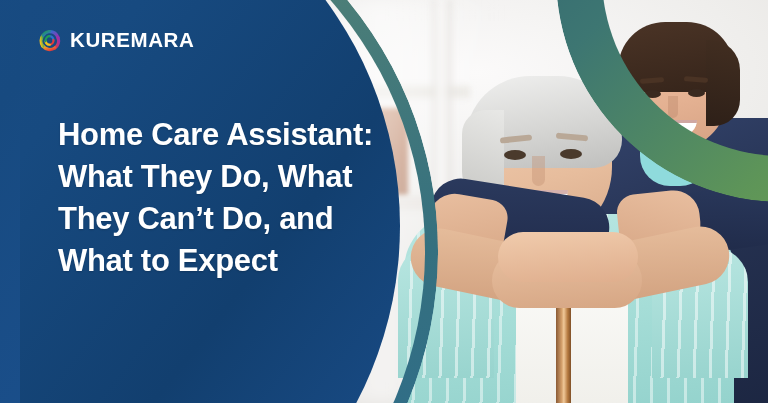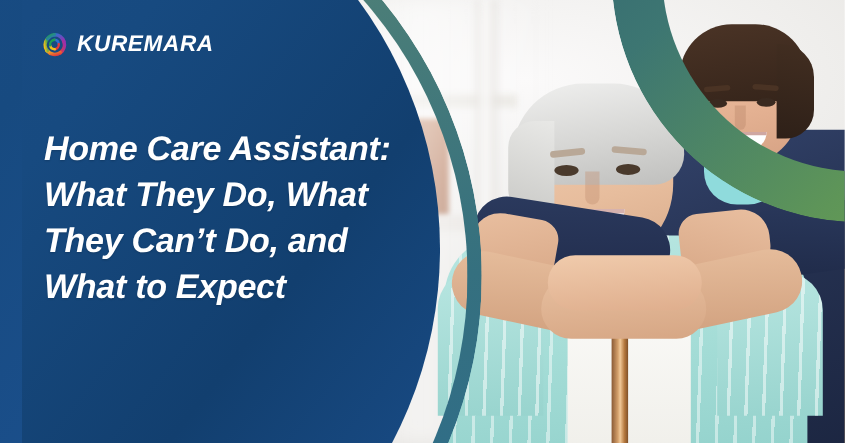--- a/index.html
+++ b/index.html
@@ -11,21 +11,20 @@
   body {
     font-family: "Liberation Sans", sans-serif;
   }
 
   .banner {
     position: relative;
     width: 768px;
     height: 403px;
     overflow: hidden;
     background: #f2f1ef;
-    font-style: italic;
   }
 
   
   .photo {
     position: absolute;
     inset: 0;
     overflow: hidden;
   }
   .photo-bg {
     position: absolute;
@@ -398,21 +397,21 @@
     font-family: "Liberation Sans", sans-serif;
     font-size: 20.5px;
     font-weight: 700;
     letter-spacing: 0.6px;
     line-height: 1;
     white-space: nowrap;
   }
 
   .headline {
     position: absolute;
-    left: 40px;
+    left: 58px;
     top: 114px;
     width: 330px;
     margin: 0;
     color: #ffffff;
     font-family: "Liberation Sans", sans-serif;
     font-size: 31px;
     font-weight: 700;
     line-height: 42px;
     letter-spacing: -0.3px;
     text-shadow: 0 1px 2px rgba(0,0,0,.18);

